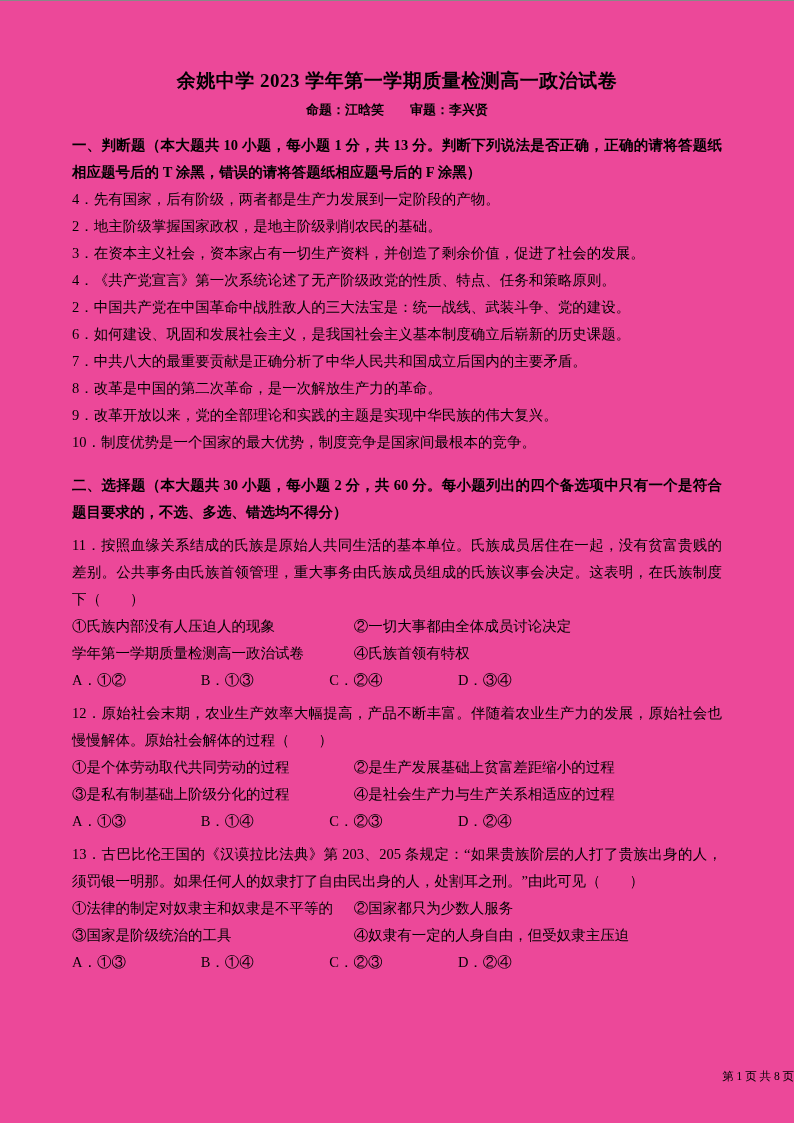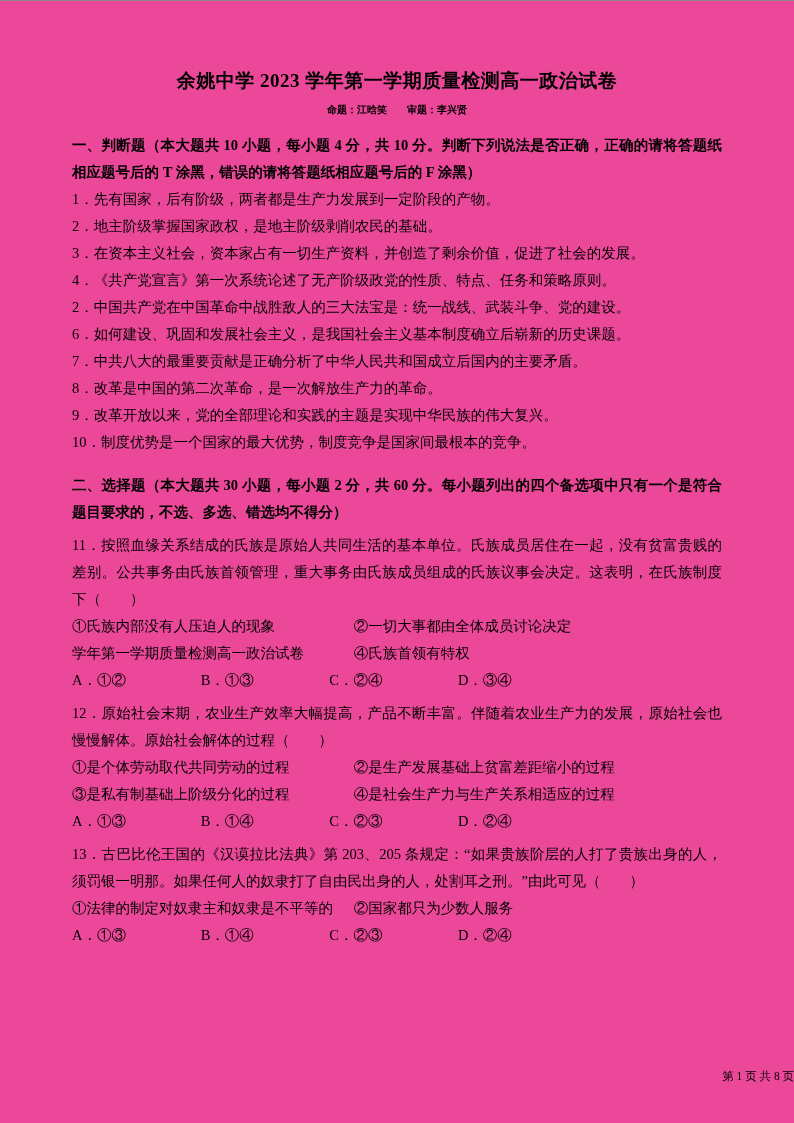--- a/index.html
+++ b/index.html
@@ -19,21 +19,21 @@
   .doc-title {
     text-align: center;
     font-size: 19px;
     font-weight: bold;
     line-height: 26px;
     margin-bottom: 6px;
     letter-spacing: 0.5px;
   }
   .authors-line {
     text-align: center;
-    font-size: 10px;
+    font-size: 13px;
     font-weight: bold;
     line-height: 20px;
     margin-bottom: 12px;
   }
   .sec-heading {
     font-weight: bold;
     text-align: justify;
   }
   .mcq-sec { margin-top: 16px; }
   .judgment-item { text-align: justify; }
@@ -57,23 +57,23 @@
 </style>
 </head>
 <body>
 
 <div class="page">
 
   <div class="doc-title">余姚中学 2023 学年第一学期质量检测高一政治试卷</div>
   <div class="authors-line">命题：江晗笑　　审题：李兴贤</div>
 
   <div>
-    <div class="sec-heading">一、判断题（本大题共 10 小题，每小题 4 分，共 10 分。判断下列说法是否正确，正确的请将答题纸相应题号后的 T 涂黑，错误的请将答题纸相应题号后的 F 涂黑）</div>
+    <div class="sec-heading">一、判断题（本大题共 10 小题，每小题 1 分，共 13 分。判断下列说法是否正确，正确的请将答题纸相应题号后的 T 涂黑，错误的请将答题纸相应题号后的 F 涂黑）</div>
     <div>
-      <div class="judgment-item">1．先有国家，后有阶级，两者都是生产力发展到一定阶段的产物。</div>
+      <div class="judgment-item">4．先有国家，后有阶级，两者都是生产力发展到一定阶段的产物。</div>
       <div class="judgment-item">2．地主阶级掌握国家政权，是地主阶级剥削农民的基础。</div>
       <div class="judgment-item">3．在资本主义社会，资本家占有一切生产资料，并创造了剩余价值，促进了社会的发展。</div>
       <div class="judgment-item">4．《共产党宣言》第一次系统论述了无产阶级政党的性质、特点、任务和策略原则。</div>
       <div class="judgment-item">2．中国共产党在中国革命中战胜敌人的三大法宝是：统一战线、武装斗争、党的建设。</div>
       <div class="judgment-item">6．如何建设、巩固和发展社会主义，是我国社会主义基本制度确立后崭新的历史课题。</div>
       <div class="judgment-item">7．中共八大的最重要贡献是正确分析了中华人民共和国成立后国内的主要矛盾。</div>
       <div class="judgment-item">8．改革是中国的第二次革命，是一次解放生产力的革命。</div>
       <div class="judgment-item">9．改革开放以来，党的全部理论和实践的主题是实现中华民族的伟大复兴。</div>
       <div class="judgment-item">10．制度优势是一个国家的最大优势，制度竞争是国家间最根本的竞争。</div>
     </div>
@@ -117,20 +117,24 @@
         <span class="answer-option">D．②④</span>
       </div>
     </div>
 
     <div class="question">
       <div class="question-stem">13．古巴比伦王国的《汉谟拉比法典》第 203、205 条规定：“如果贵族阶层的人打了贵族出身的人，须罚银一明那。如果任何人的奴隶打了自由民出身的人，处割耳之刑。”由此可见（　　）</div>
       <div class="choices-row">
         <span class="choice-first">①法律的制定对奴隶主和奴隶是不平等的</span>
         <span class="choice-second">②国家都只为少数人服务</span>
       </div>
+      <div class="choices-row">
+        <span class="choice-first">③国家是阶级统治的工具</span>
+        <span class="choice-second">④奴隶有一定的人身自由，但受奴隶主压迫</span>
+      </div>
       <div class="answers-row">
         <span class="answer-option">A．①③</span>
         <span class="answer-option">B．①④</span>
         <span class="answer-option">C．②③</span>
         <span class="answer-option">D．②④</span>
       </div>
     </div>
 
   </div>
 

